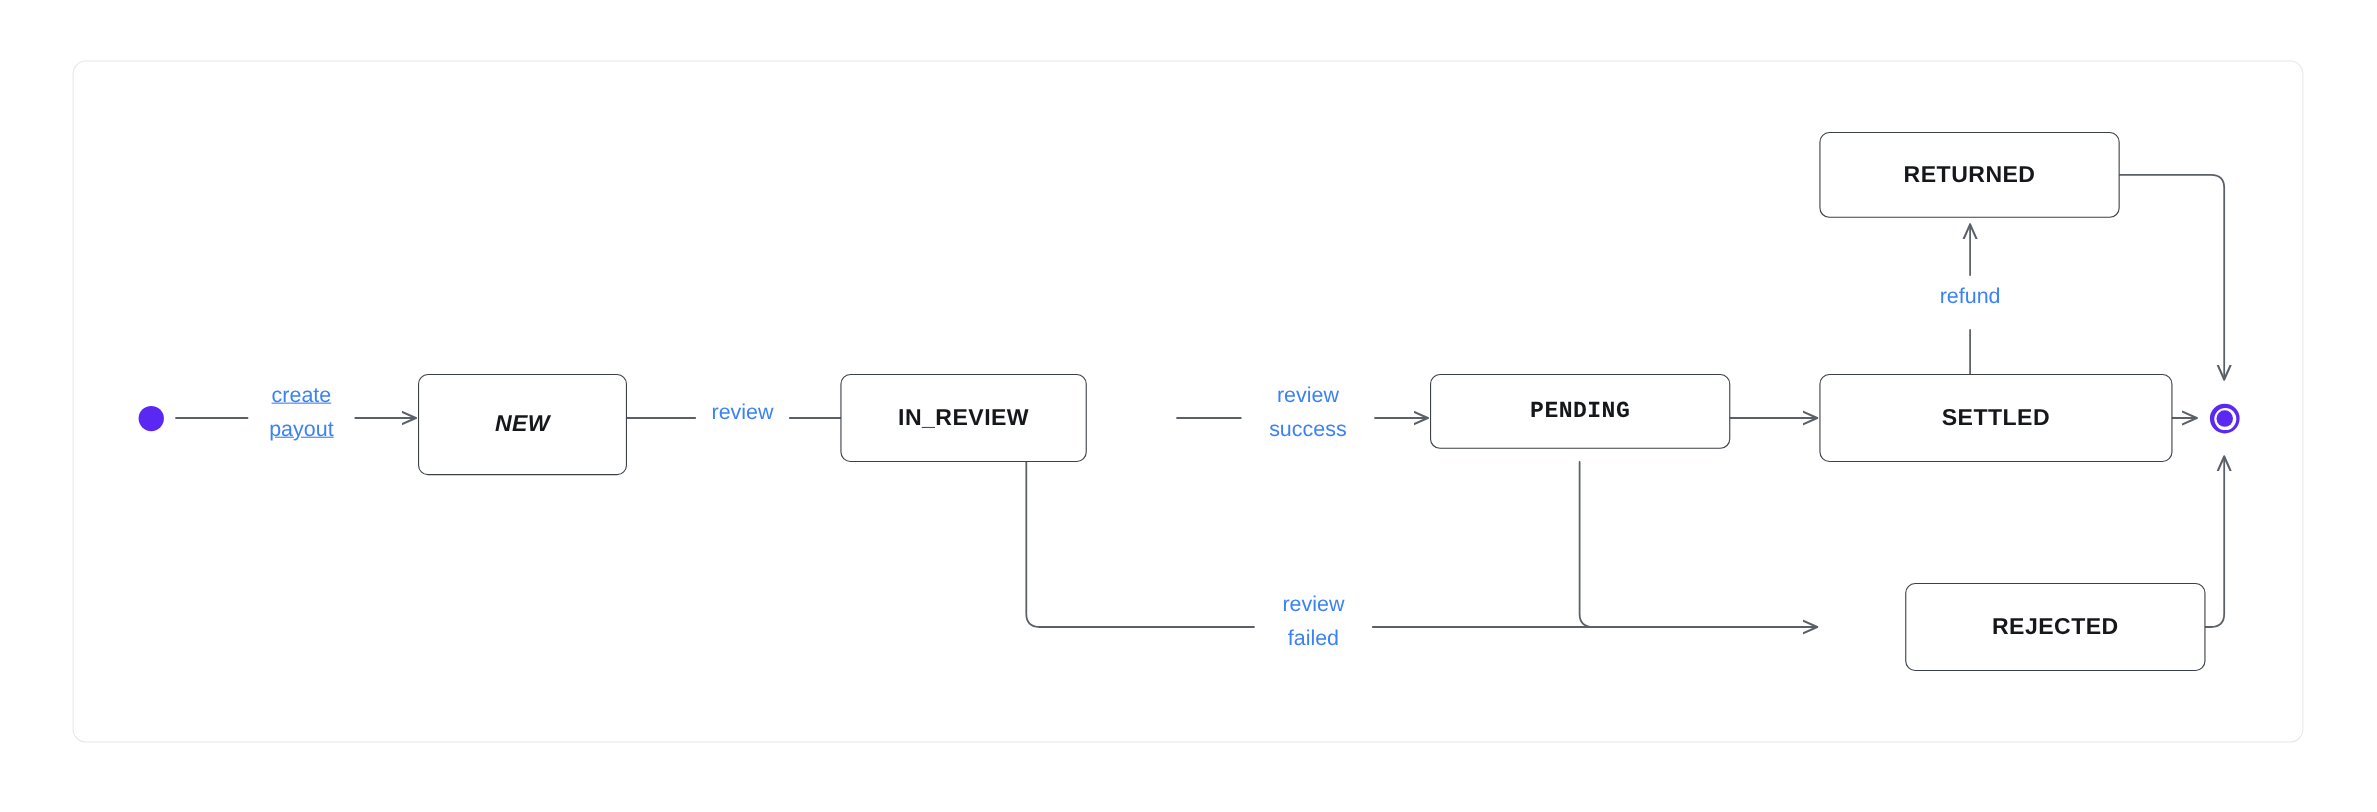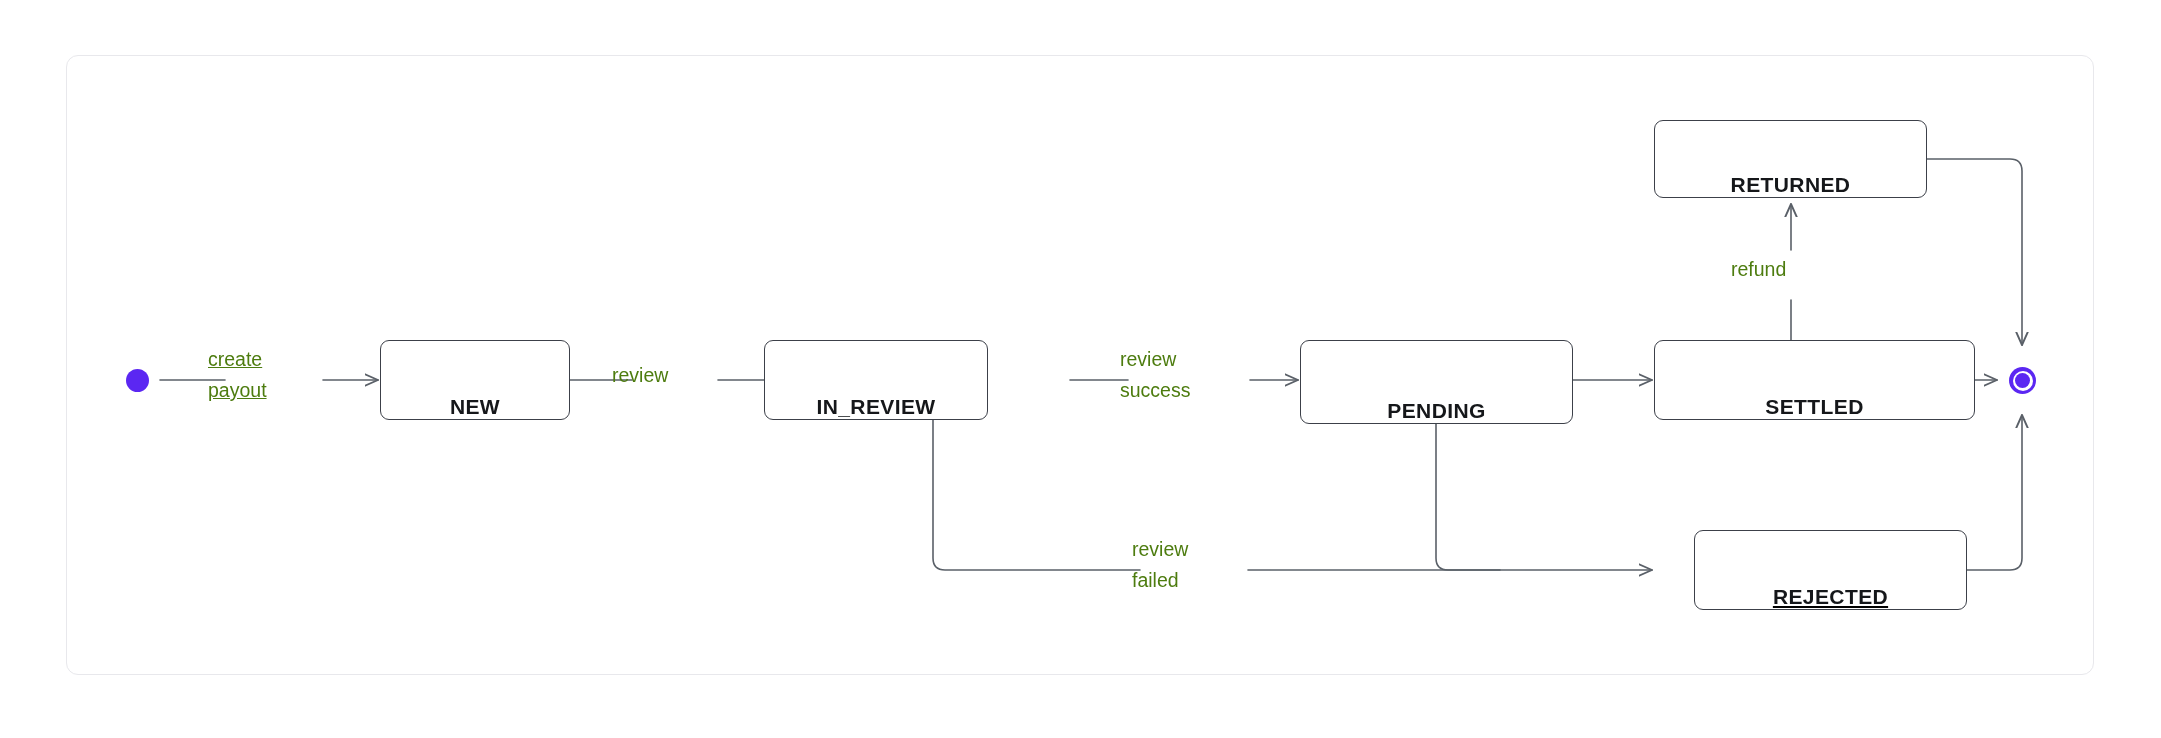--- a/index.html
+++ b/index.html
@@ -31,35 +31,36 @@
     width: 2161px;
     height: 738px;
   }
   .state-box {
     position: absolute;
     border: 1.6px solid #3C4049;
     border-radius: 9px;
     background: #ffffff;
     box-sizing: border-box;
     display: flex;
-    align-items: flex-end;
+    align-items: center;
     justify-content: center;
   }
   .state-label {
     font-size: 21px;
     font-weight: 700;
     color: #15171A;
     letter-spacing: 0.4px;
     white-space: nowrap;
     user-select: none;
   }
   .edge-label {
     position: absolute;
     font-size: 19.5px;
-    color: #4d7c0f;
+    color: #3b82f6;
+    text-align: center;
     line-height: 31px;
     white-space: pre-line;
     user-select: none;
   }
   .node-start {
     position: absolute;
     border-radius: 50%;
     background: #5B27F2;
   }
   .node-final-outer {
@@ -132,41 +133,41 @@
 </svg>
 
 <div class="node-start" style="left:126px; top:369px; width:23px; height:23px;"></div>
 
 <div class="node-final-outer" style="left:2009px; top:367px; width:27px; height:27px;">
   <div class="node-final-gap">
     <div class="node-final-inner"></div>
   </div>
 </div>
 
-<div class="state-box" style="left:380px; top:340px; width:190px; height:80px;">
+<div class="state-box" style="left:380px; top:340px; width:190px; height:92px;font-style:italic;">
   <span class="state-label">NEW</span>
 </div>
 
 <div class="state-box" style="left:764px; top:340px; width:224px; height:80px;">
   <span class="state-label">IN_REVIEW</span>
 </div>
 
-<div class="state-box" style="left:1300px; top:340px; width:273px; height:84px;">
+<div class="state-box" style="left:1300px; top:340px; width:273px; height:68px;font-family:Liberation Mono, monospace;">
   <span class="state-label">PENDING</span>
 </div>
 
 <div class="state-box" style="left:1654px; top:340px; width:321px; height:80px;">
   <span class="state-label">SETTLED</span>
 </div>
 
 <div class="state-box" style="left:1654px; top:120px; width:273px; height:78px;">
   <span class="state-label">RETURNED</span>
 </div>
 
-<div class="state-box" style="left:1694px; top:530px; width:273px; height:80px;text-decoration:underline;">
+<div class="state-box" style="left:1732px; top:530px; width:273px; height:80px;">
   <span class="state-label">REJECTED</span>
 </div>
 
 <div class="edge-label" style="left:208px; top:344px; width:132px;text-decoration:underline;">create
 payout</div>
 
 <div class="edge-label" style="left:612px; top:360px; width:126px;">review</div>
 
 <div class="edge-label" style="left:1120px; top:344px; width:138px;">review
 success</div>

